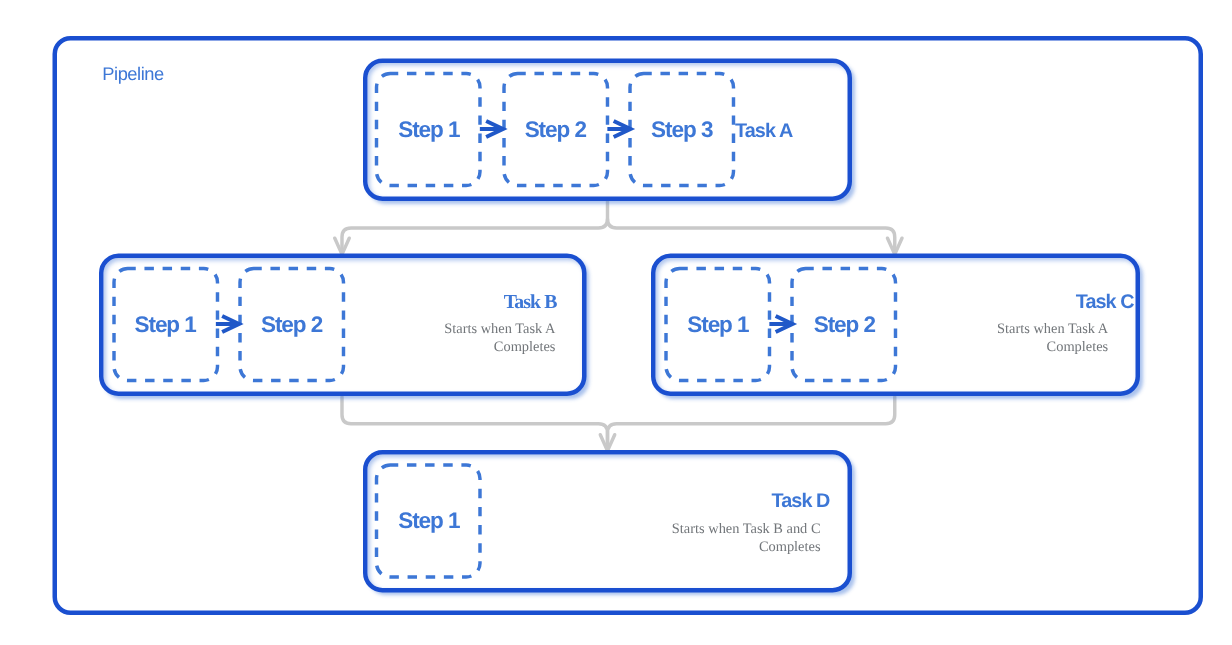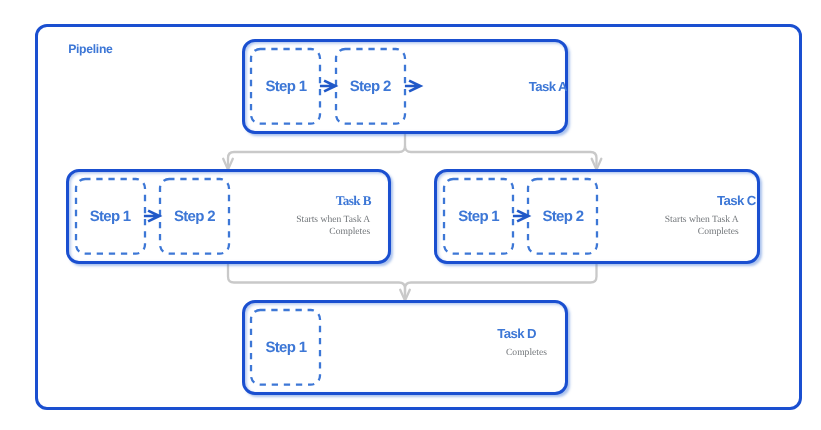--- a/index.html
+++ b/index.html
@@ -6,21 +6,21 @@
   html,body{margin:0;padding:0;}
   body{width:821px;height:430px;background:#ffffff;
        font-family:"Liberation Sans",sans-serif;overflow:hidden;
        -webkit-font-smoothing:antialiased;text-rendering:geometricPrecision;}
   #stage{position:relative;width:821px;height:430px;background:#fff;}
 
   
   .pipeline-frame{position:absolute;left:35px;top:23.6px;width:767px;height:386.6px;
     border:3px solid #1a4fd0;border-radius:12px;box-sizing:border-box;}
   .pipeline-title{position:absolute;left:68.2px;top:41.5px;font-size:12.2px;
-    font-weight:bold;color:#3d77d6;letter-spacing:-0.3px;}
+    font-weight:normal;color:#3d77d6;letter-spacing:-0.3px;}
 
   
   .task-box{position:absolute;box-sizing:border-box;border:3px solid #1a4fd0;
     border-radius:13px;background:#fff;
     box-shadow:inset 1.6px 1.6px 3px 0 rgba(66,119,215,0.42), 2.6px 2.6px 2.6px -1px rgba(66,119,215,0.45);}
 
   .step-box{position:absolute;box-sizing:border-box;
     display:flex;align-items:center;justify-content:center;}
   .step-box > svg.dashrect{position:absolute;left:0;top:0;overflow:visible;}
   .step-label{position:relative;font-size:15px;font-weight:bold;
@@ -65,31 +65,37 @@
           <rect x="0" y="0" width="69" height="74.7" rx="9.2" ry="9.2" fill="none" stroke="#3d77d6" stroke-width="2.3" stroke-dasharray="6.3 5.8" stroke-dashoffset="1" stroke-linecap="butt"></rect>
         </svg>
       <span class="step-label">Step 1</span>
     </div>
     <div class="step-box" style="left:91.2px;top:7.2px;width:69px;height:74.7px;">
       <svg class="dashrect" width="69" height="74.7" viewBox="0 0 69 74.7">
           <rect x="0" y="0" width="69" height="74.7" rx="9.2" ry="9.2" fill="none" stroke="#3d77d6" stroke-width="2.3" stroke-dasharray="6.3 5.8" stroke-dashoffset="1" stroke-linecap="butt"></rect>
         </svg>
       <span class="step-label">Step 2</span>
     </div>
+    <div class="step-box" style="left:175.5px;top:7.2px;width:69px;height:74.7px;">
+      <svg class="dashrect" width="69" height="74.7" viewBox="0 0 69 74.7">
+          <rect x="0" y="0" width="69" height="74.7" rx="9.2" ry="9.2" fill="none" stroke="#3d77d6" stroke-width="2.3" stroke-dasharray="6.3 5.8" stroke-dashoffset="1" stroke-linecap="butt"></rect>
+        </svg>
+      <span class="step-label">Step 3</span>
+    </div>
     <div class="step-arrow" style="left:74.7px;top:37.7px;">
       <svg viewBox="0 0 18 14">
           <path d="M0.9,7 L13.6,7 M5.1,1.65 L16.3,7 L5.1,12.35" fill="none" stroke="#2058c8" stroke-width="2.7" stroke-linecap="butt" stroke-linejoin="miter"></path>
         </svg>
     </div>
     <div class="step-arrow" style="left:159.0px;top:37.7px;">
       <svg viewBox="0 0 18 14">
           <path d="M0.9,7 L13.6,7 M5.1,1.65 L16.3,7 L5.1,12.35" fill="none" stroke="#2058c8" stroke-width="2.7" stroke-linecap="butt" stroke-linejoin="miter"></path>
         </svg>
     </div>
-    <div class="task-label" style="left:245.5px;top:37.4px;width:77px;text-align:right;">Task A</div>
+    <div class="task-label" style="left:245.5px;top:37.4px;width:77px;text-align:left;">Task A</div>
   </div>
 
   <div class="task-box" style="left:65.7px;top:168.8px;width:325.6px;height:95px;">
     <div class="step-box" style="left:6.9px;top:7.2px;width:69px;height:74.7px;">
       <svg class="dashrect" width="69" height="74.7" viewBox="0 0 69 74.7">
           <rect x="0" y="0" width="69" height="74.7" rx="9.2" ry="9.2" fill="none" stroke="#3d77d6" stroke-width="2.3" stroke-dasharray="6.3 5.8" stroke-dashoffset="1" stroke-linecap="butt"></rect>
         </svg>
       <span class="step-label">Step 1</span>
     </div>
     <div class="step-box" style="left:91.2px;top:7.2px;width:69px;height:74.7px;">
@@ -135,19 +141,20 @@
     </div>
   </div>
 
   <div class="task-box" style="left:241.5px;top:299.5px;width:326.5px;height:95px;">
     <div class="step-box" style="left:6.9px;top:7.2px;width:69px;height:74.7px;">
       <svg class="dashrect" width="69" height="74.7" viewBox="0 0 69 74.7">
           <rect x="0" y="0" width="69" height="74.7" rx="9.2" ry="9.2" fill="none" stroke="#3d77d6" stroke-width="2.3" stroke-dasharray="6.3 5.8" stroke-dashoffset="1" stroke-linecap="butt"></rect>
         </svg>
       <span class="step-label">Step 1</span>
     </div>
-    <div class="task-label" style="right:29px;top:23.6px;">Task D</div>
+    <div class="task-label" style="right:12px;top:23.6px;">Task D</div>
     <div class="task-desc" style="right:18px;top:44.6px;width:250px;">
+      <div>Starts when Task B and C</div>
       <div>Completes</div>
     </div>
   </div>
 
 </div>
 
 </body></html>

